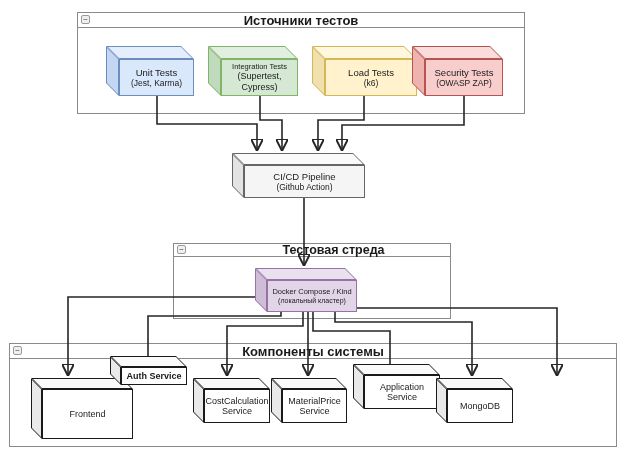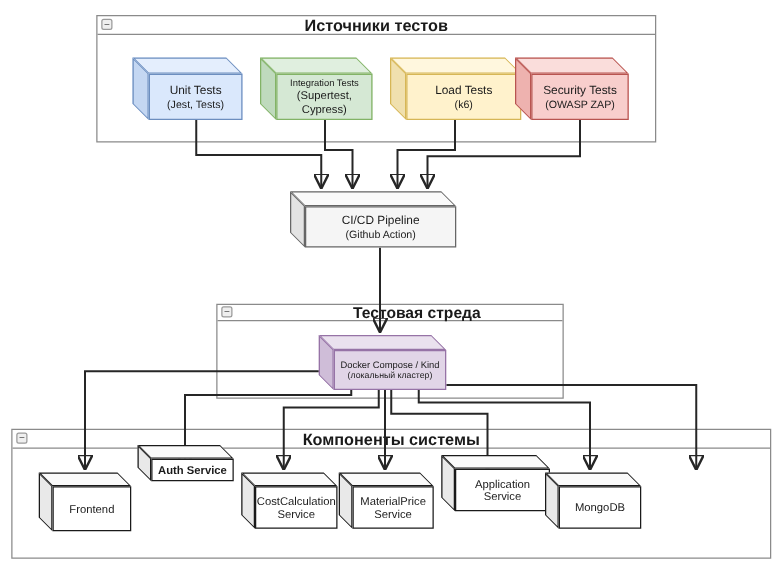--- a/index.html
+++ b/index.html
@@ -97,21 +97,21 @@
     <path d="M335,312 V322 H472 V376" marker-end="url(#arrow)"></path>
     <path d="M357,308 H557 V376" marker-end="url(#arrow)"></path>
   </svg>
 
   <div class="cube blue" style="left:106px;top:46px;width:88px;height:50px;--d:13px;">
     <div class="face face-top"></div>
     <div class="face face-left"></div>
     <div class="face face-front"></div>
     <div class="label">
         <div class="l1">Unit Tests</div>
-      <div class="l2">(Jest, Tests)</div>
+      <div class="l2">(Jest, Karma)</div>
       </div>
   </div>
 
   <div class="cube green integration" style="left:208px;top:46px;width:90px;height:50px;--d:13px;">
     <div class="face face-top"></div>
     <div class="face face-left"></div>
     <div class="face face-front"></div>
     <div class="label">
         <div class="l1">Integration Tests</div>
       <div class="l2">(Supertest, Cypress)</div>
@@ -151,21 +151,21 @@
   <div class="cube purple docker" style="left:255px;top:268px;width:102px;height:44px;text-decoration:underline;--d:12px;">
     <div class="face face-top"></div>
     <div class="face face-left"></div>
     <div class="face face-front"></div>
     <div class="label">
         <div class="l1">Docker Compose / Kind</div>
       <div class="l2">(локальный кластер)</div>
       </div>
   </div>
 
-  <div class="cube white component" style="left:31px;top:378px;width:74px;height:47px;--d:11px;">
+  <div class="cube white component" style="left:31px;top:378px;width:74px;height:61px;padding-left:28px;--d:11px;">
     <div class="face face-top"></div>
     <div class="face face-left"></div>
     <div class="face face-front"></div>
     <div class="label">
         <div class="l1">Frontend</div>
       </div>
   </div>
 
   <div class="cube white component" style="left:110px;top:356px;width:77px;height:29px;font-weight:bold;--d:11px;">
     <div class="face face-top"></div>

